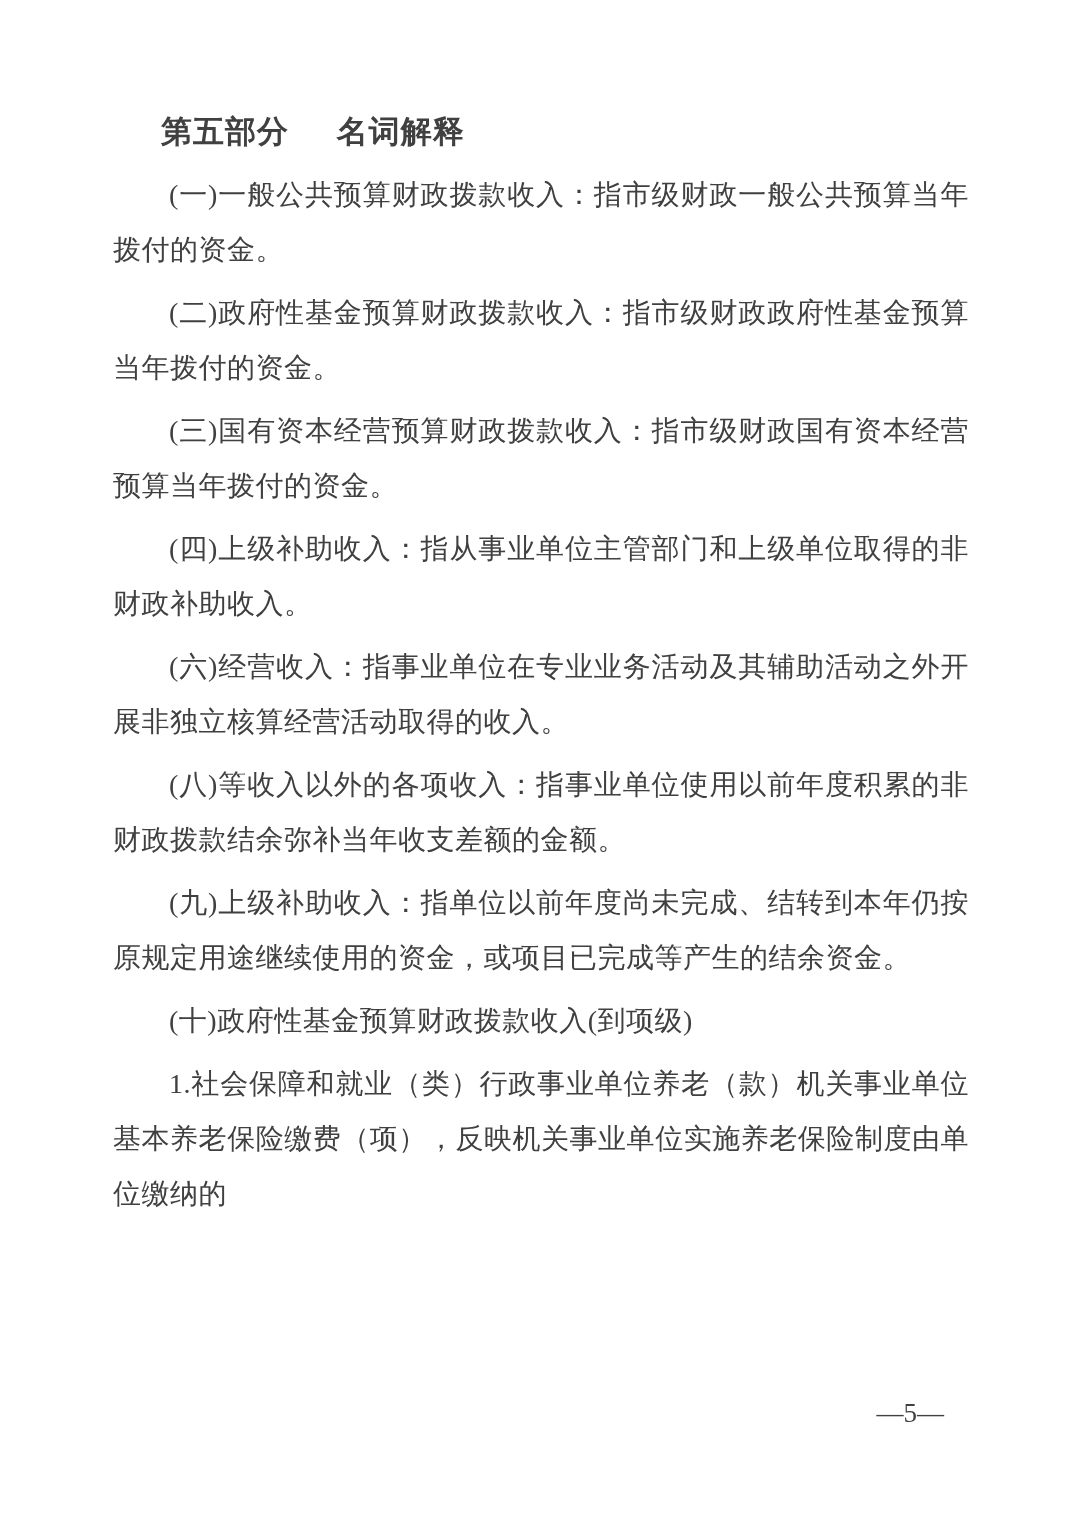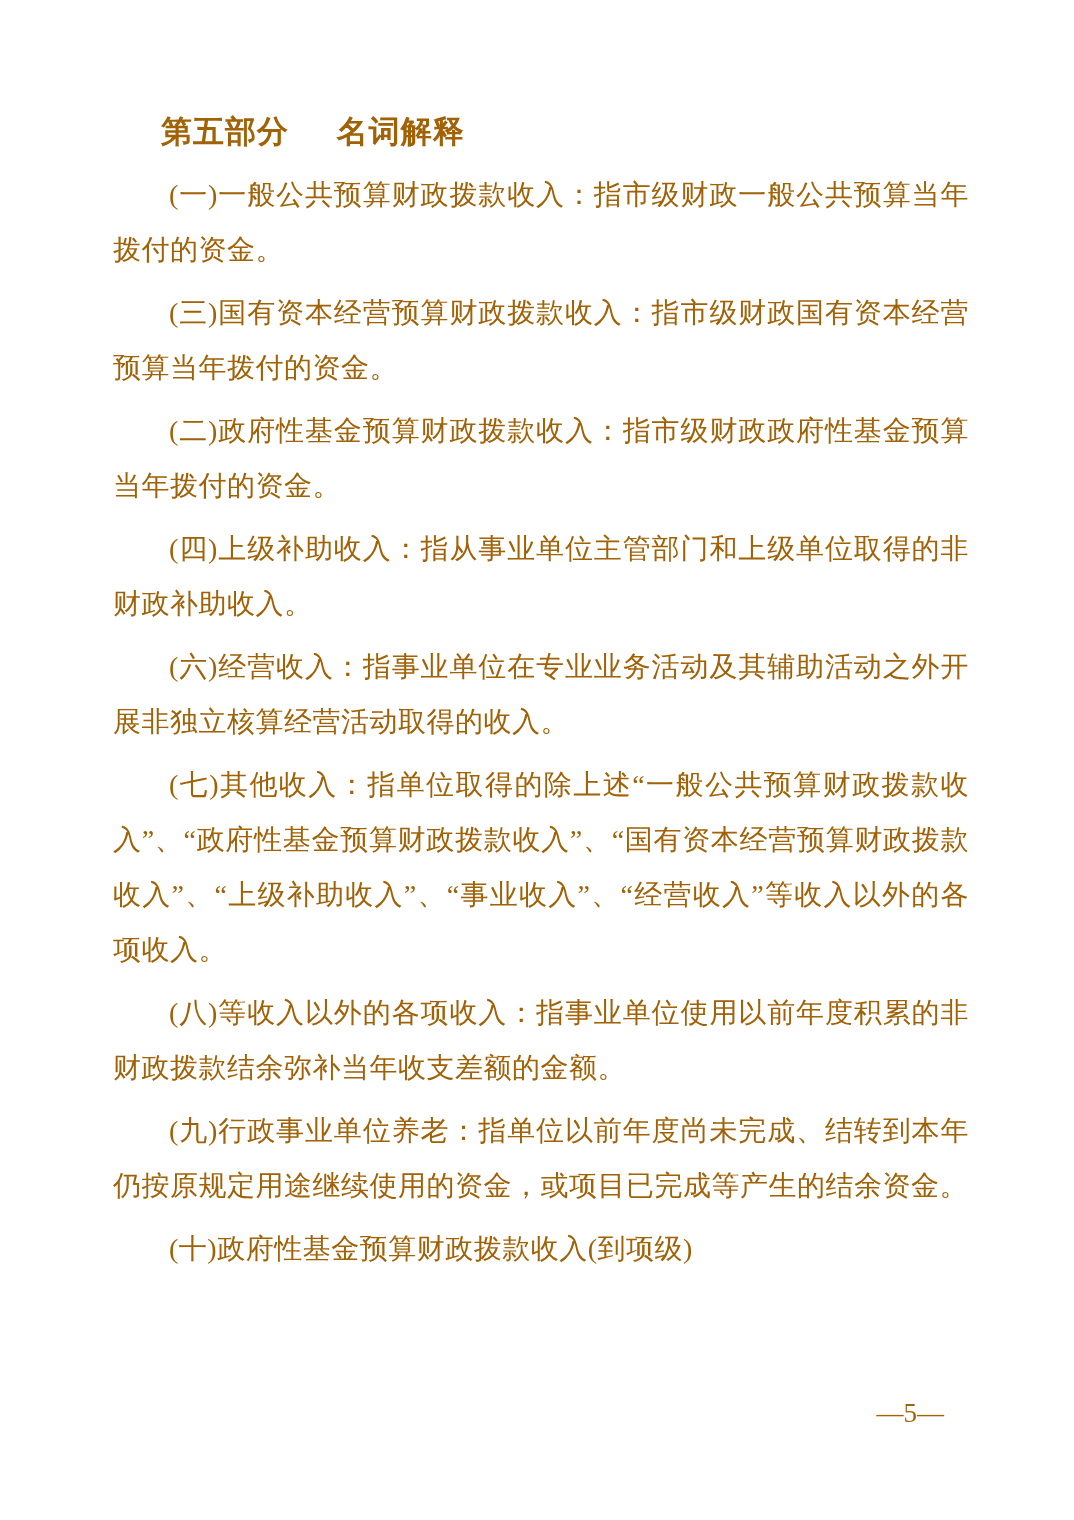--- a/index.html
+++ b/index.html
@@ -10,21 +10,21 @@
   .page {
     position: relative;
     width: 1074px;
     height: 1520px;
     background: #ffffff;
     box-sizing: border-box;
     padding: 104px 97px 0 105px;
     overflow: hidden;
     font-family: "Liberation Serif", "DejaVu Serif", serif;
     font-size: 28px;
-    color: #a16207;
+    color: #404040;
   }
   .heading {
     margin: 0;
     padding-left: 56px;
     font-family: "Liberation Sans", "DejaVu Sans", sans-serif;
     font-weight: 700;
     font-size: 31px;
     line-height: 55px;
     letter-spacing: 1px;
     white-space: nowrap;
@@ -54,24 +54,24 @@
 <body>
 
 <div class="page">
 
   <h1 class="heading">
     <span>第五部分</span>
     <span class="heading-title">名词解释</span>
   </h1>
 
   <p class="para">(一)一般公共预算财政拨款收入：指市级财政一般公共预算当年拨付的资金。</p>
+  <p class="para">(二)政府性基金预算财政拨款收入：指市级财政政府性基金预算当年拨付的资金。</p>
   <p class="para">(三)国有资本经营预算财政拨款收入：指市级财政国有资本经营预算当年拨付的资金。</p>
-  <p class="para">(二)政府性基金预算财政拨款收入：指市级财政政府性基金预算当年拨付的资金。</p>
   <p class="para">(四)上级补助收入：指从事业单位主管部门和上级单位取得的非财政补助收入。</p>
   <p class="para">(六)经营收入：指事业单位在专业业务活动及其辅助活动之外开展非独立核算经营活动取得的收入。</p>
-  <p class="para">(七)其他收入：指单位取得的除上述“一般公共预算财政拨款收入”、“政府性基金预算财政拨款收入”、“国有资本经营预算财政拨款收入”、“上级补助收入”、“事业收入”、“经营收入”等收入以外的各项收入。</p>
   <p class="para">(八)等收入以外的各项收入：指事业单位使用以前年度积累的非财政拨款结余弥补当年收支差额的金额。</p>
-  <p class="para">(九)行政事业单位养老：指单位以前年度尚未完成、结转到本年仍按原规定用途继续使用的资金，或项目已完成等产生的结余资金。</p>
+  <p class="para">(九)上级补助收入：指单位以前年度尚未完成、结转到本年仍按原规定用途继续使用的资金，或项目已完成等产生的结余资金。</p>
   <p class="para">(十)政府性基金预算财政拨款收入(到项级)</p>
+  <p class="para">1.社会保障和就业（类）行政事业单位养老（款）机关事业单位基本养老保险缴费（项），反映机关事业单位实施养老保险制度由单位缴纳的</p>
 
   <div class="page-number">—5—</div>
 
 </div>
 
 </body></html>

